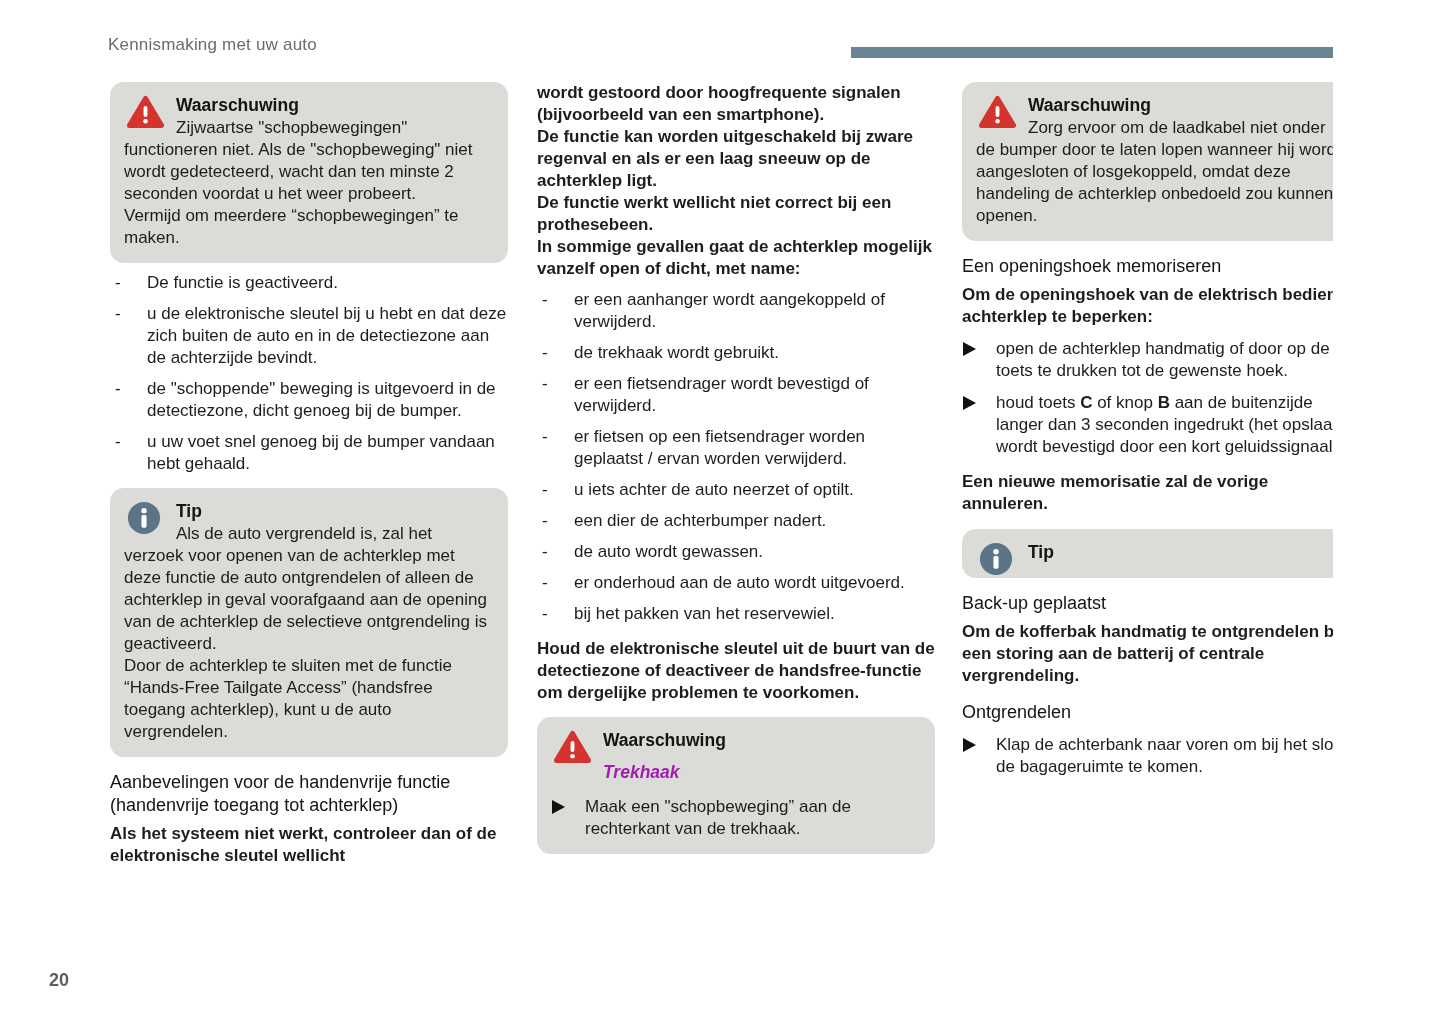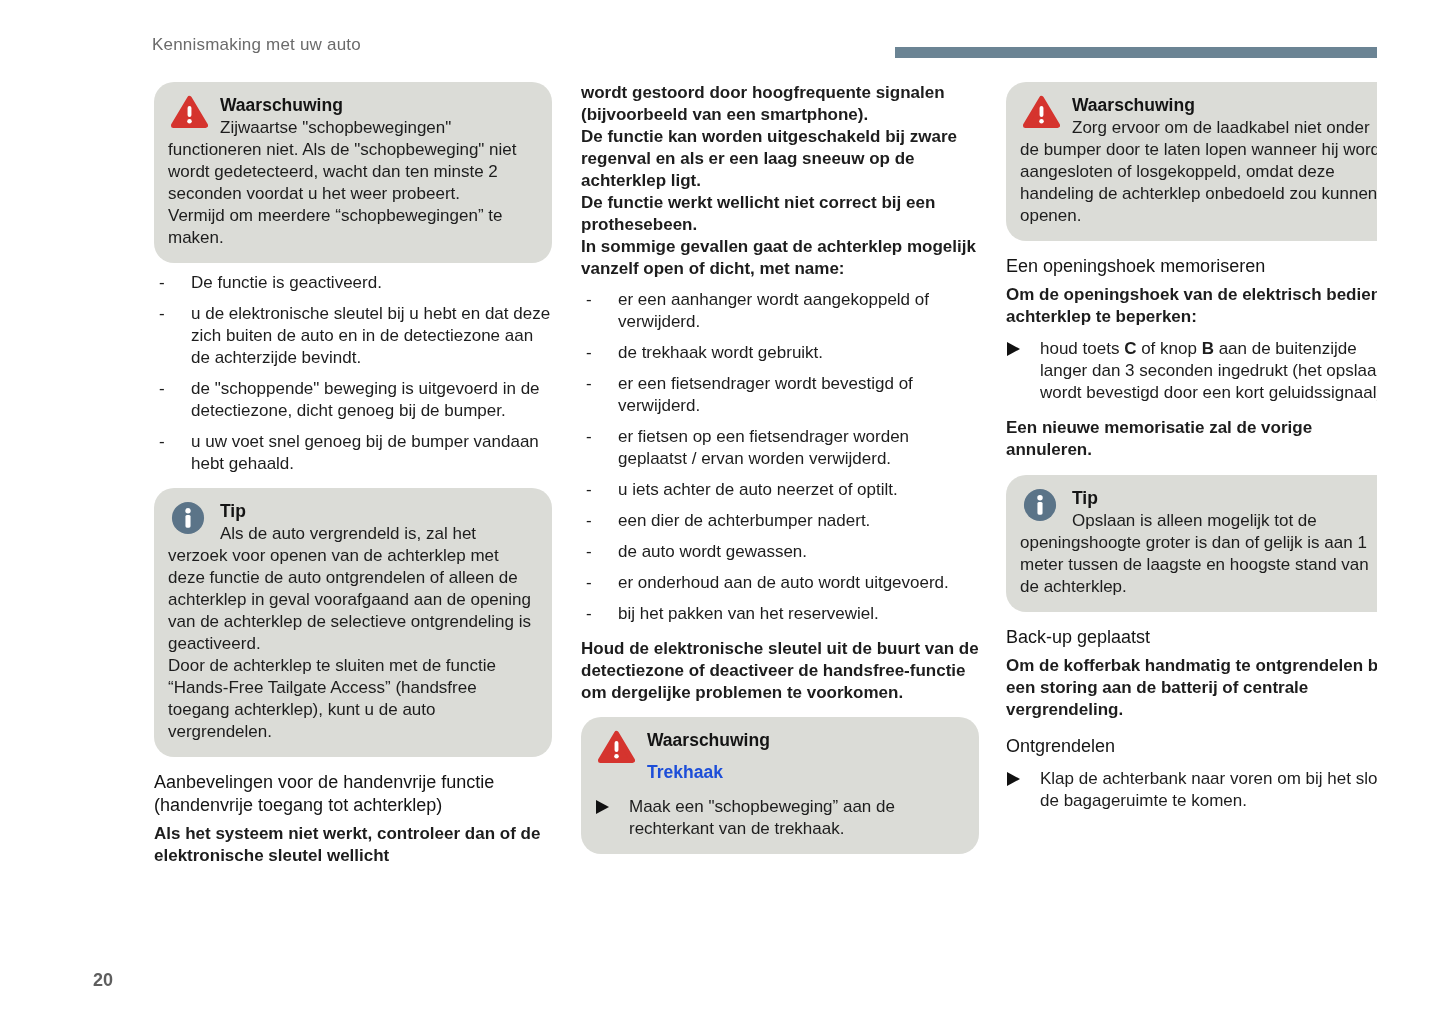--- a/index.html
+++ b/index.html
@@ -1,37 +1,37 @@
 <!DOCTYPE html>
 <html><head>
 <meta charset="utf-8">
 <style>
   html,body { margin:0; padding:0; background:#ffffff; }
   .page {
     position:relative; width:1333px; height:1018px; background:#ffffff;
-    font-family:"Liberation Sans", sans-serif; color:#1d1d1d; overflow:hidden;margin-left:44px;
+    font-family:"Liberation Sans", sans-serif; color:#1d1d1d; overflow:hidden;
   }
   .header-title {
     position:absolute; left:108px; top:35px; font-size:17px; color:#6b6b6b;
     letter-spacing:0.2px;
   }
   .accent-bar { position:absolute; left:851px; right:0; top:47px; height:11px; background:#6b8494; }
   .page-number { position:absolute; left:49px; top:970px; font-size:18px; font-weight:bold; color:#5e5e5e; }
 
   .col { position:absolute; top:82px; font-size:17px; line-height:22px; }
   .col-1 { left:110px; width:398px; }
   .col-2 { left:537px; width:398px; }
   .col-3 { left:962px; width:396px; }
 
-  .box { background:#dbdcd7; border-radius:20px; padding:12px 14px 14px 14px; }
+  .box { background:#dbdcd7; border-radius:14px; padding:12px 14px 14px 14px; }
   .box-icon { float:left; width:37px; margin:1px 12px 0 3px; }
   .box-icon.h2l { height:38px; }      
   .box-icon.hsub { height:54px; }     
   .box-title { font-weight:bold; font-size:17.5px; line-height:23px; color:#141414; }
-  .box-subtitle { font-weight:bold; font-size:17.5px; line-height:23px; color:#1d4ed8; margin-top:9px; }
+  .box-subtitle { font-weight:bold; font-size:17.5px; line-height:23px; color:#a21caf; margin-top:9px;font-style:italic; }
   .box-body { white-space:pre-line; }
   .box-body.spaced { margin-top:12px; }
 
   .para { white-space:pre-line;font-weight:bold; }
   .m-top-sm { margin-top:6px; }
   .m-top { margin-top:13px; }
   .m-top-lg { margin-top:14px; }
 
   .section-heading { font-weight:normal; font-size:18px; line-height:23px; color:#141414; margin-top:14px; }
 
@@ -189,36 +189,43 @@
     <div class="section-heading">Een openingshoek memoriseren</div>
     <div class="para m-top-sm">Om de openingshoek van de elektrisch bediende achterklep te beperken:</div>
 
     <div class="m-top-sm">
       <div class="arrow-item">
         <span class="arrow">
           <svg width="15" height="16" viewBox="0 0 15 16">
               <path d="M1 1 L14 8 L1 15 Z" fill="#111111"></path>
             </svg>
         </span>
+        <span>open de achterklep handmatig of door op de toets te drukken tot de gewenste hoek.</span>
+      </div>
+      <div class="arrow-item">
+        <span class="arrow">
+          <svg width="15" height="16" viewBox="0 0 15 16">
+              <path d="M1 1 L14 8 L1 15 Z" fill="#111111"></path>
+            </svg>
+        </span>
         <span><span>houd toets </span><span class="key">C</span><span> of knop </span><span class="key">B</span><span> aan de buitenzijde langer dan 3 seconden ingedrukt (het opslaan wordt bevestigd door een kort geluidssignaal).</span></span>
       </div>
     </div>
 
     <div class="para m-top">Een nieuwe memorisatie zal de vorige annuleren.</div>
 
     <div class="box m-top-lg">
       <span class="box-icon h2l">
         <svg width="34" height="34" viewBox="0 0 36 36">
           <circle cx="18" cy="18" r="17" fill="#5b7488"></circle>
           <circle cx="18" cy="10.3" r="2.9" fill="#ffffff"></circle>
           <rect x="15.3" y="14.8" width="5.4" height="13.4" rx="1.6" fill="#ffffff"></rect>
         </svg>
       </span>
       <div class="box-title">Tip</div>
-      <div class="box-body">Opslaan is alleen mogelijk tot de openingshoogte groter is dan of gelijk is aan 1 meter tussen de laagste en hoogste stand van de achterklep.</div>
     </div>
 
     <div class="section-heading">Back-up geplaatst</div>
     <div class="para m-top-sm">Om de kofferbak handmatig te ontgrendelen bij een storing aan de batterij of centrale vergrendeling.</div>
 
     <div class="section-heading">Ontgrendelen</div>
 
     <div class="arrow-item m-top-sm">
       <span class="arrow">
         <svg width="15" height="16" viewBox="0 0 15 16">

